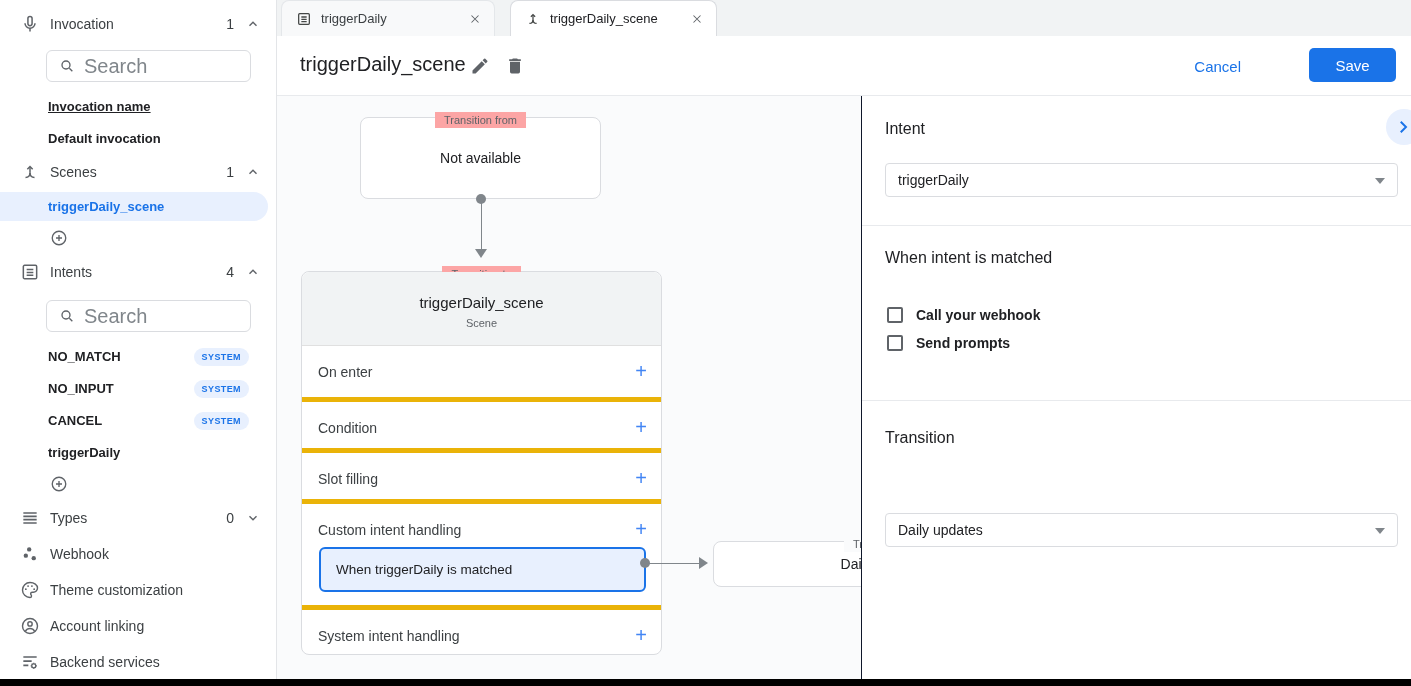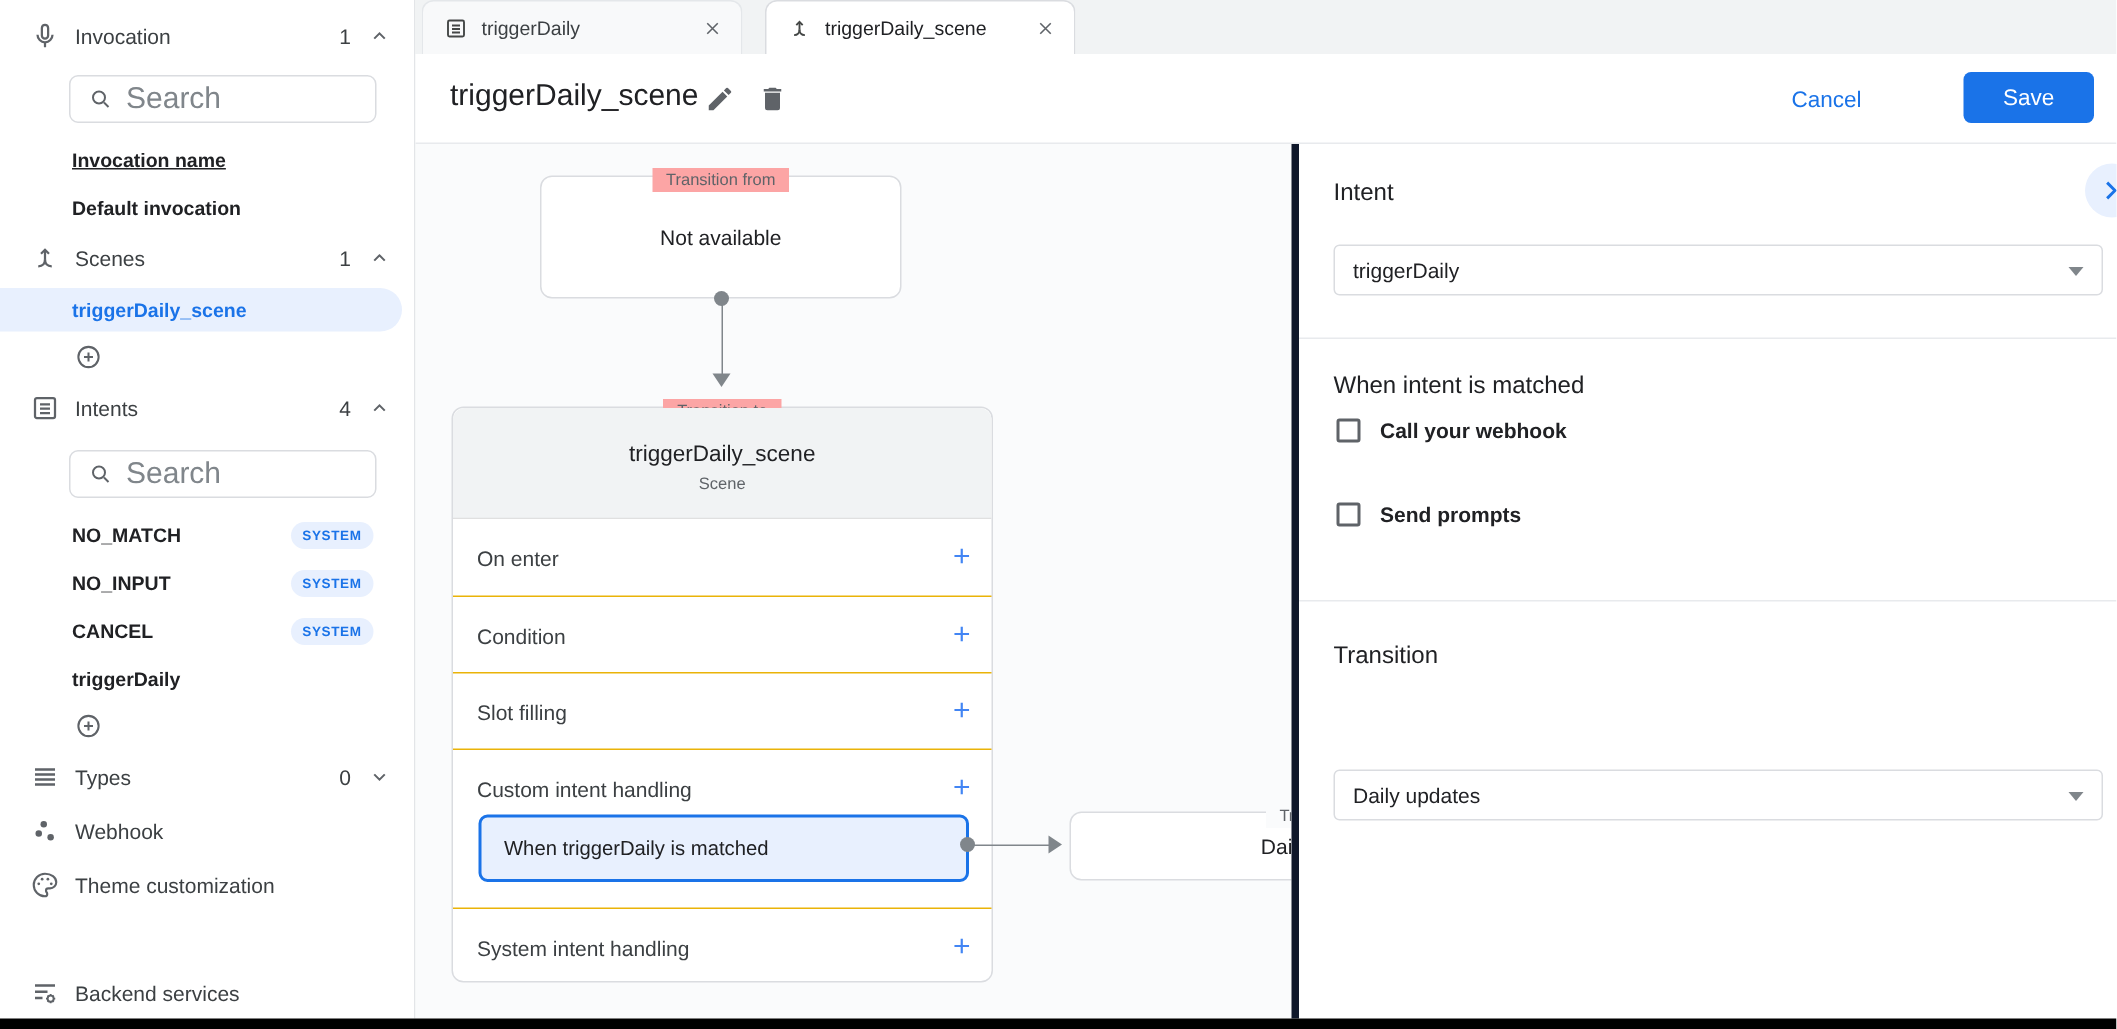--- a/index.html
+++ b/index.html
@@ -68,39 +68,39 @@
   .vconn-line { position:absolute; left:203.5px; top:104px; width:1.5px; height:50px; background:#80868b; }
   .vconn-arrow { position:absolute; left:198px; top:153px; width:0; height:0;
     border-left:6px solid transparent; border-right:6px solid transparent; border-top:9px solid #80868b; }
 
   .scene-card { position:absolute; left:24px; top:175px; width:361px; height:384px;
     background:#fff; border:1px solid #dadce0; border-radius:8px; }
   .scene-card-header { position:absolute; left:0; top:0; width:100%; height:74px;
     background:#f1f3f4; border-bottom:1px solid #e0e0e0; border-radius:8px 8px 0 0; }
   .scene-card-title { position:absolute; left:0; right:0; top:22px; text-align:center; font-size:15px; color:#202124; }
   .scene-card-sub { position:absolute; left:0; right:0; top:45px; text-align:center; font-size:11px; color:#5f6368; }
-  .scene-row { position:absolute; left:0; width:100%; border-top:1px solid #eab308; }
+  .scene-row { position:absolute; left:0; width:100%; border-top:5px solid #eab308; }
   .scene-row-label { position:absolute; left:16px; top:18px; font-size:14px; color:#3c4043; }
   .row-plus { position:absolute; right:14px; top:13px; font-size:20px; font-weight:400; color:#4285f4;
     background:none; border:none; cursor:pointer; line-height:24px; font-family:"Liberation Sans",sans-serif; }
   .handler-chip { position:absolute; left:17px; top:43px; width:327px; height:45px; background:#e8f0fe;
     border:2px solid #1a73e8; border-radius:6px; display:flex; align-items:center; cursor:pointer; }
   .handler-chip span { margin-left:15px; font-size:13.5px; color:#202124; }
 
   .hconn-dot { position:absolute; left:363px; top:462px; width:10px; height:10px; border-radius:50%; background:#80868b; }
   .hconn-line { position:absolute; left:369px; top:466.5px; width:55px; height:1.5px; background:#80868b; }
   .hconn-arrow { position:absolute; left:422px; top:461px; width:0; height:0;
     border-top:6px solid transparent; border-bottom:6px solid transparent; border-left:9px solid #80868b; }
 
   .target-node { left:436px; top:445px; width:340px; height:46px; }
   .target-text { position:absolute; left:0; right:0; top:14px; text-align:center; font-size:14px; color:#202124; }
 
   
   .panel { position:absolute; left:861px; top:96px; width:550px; height:583px;
-    background:#fff; border-left:5px solid #0f172a; }
+    background:#fff; border-left:1px solid #0f172a; }
   .panel-heading { position:absolute; left:23px; font-size:16px; color:#202124; }
   .dropdown { position:absolute; left:23px; width:513px; height:34px; border:1px solid #dadce0;
     border-radius:4px; background:#fff; display:flex; align-items:center; cursor:pointer; }
   .dropdown span { margin-left:12px; font-size:14px; color:#202124; }
   .dropdown .caret { position:absolute; right:12px; top:14px; width:0; height:0;
     border-left:5px solid transparent; border-right:5px solid transparent; border-top:6px solid #80868b; }
   .panel-divider { position:absolute; left:0; width:100%; height:0; border-top:1px solid #e8eaed; }
   .check-row { position:absolute; left:25px; display:flex; align-items:center; cursor:pointer; }
   .checkbox { width:16px; height:16px; border:2px solid #5f6368; border-radius:2px; background:#fff; flex:0 0 16px; }
   .check-label { margin-left:13px; font-size:14px; font-weight:700; color:#202124; }
@@ -246,20 +246,30 @@
             <path d="M12 3a9 9 0 1 0 0 18c1.1 0 1.8-.9 1.8-1.9 0-.5-.2-.9-.5-1.3-.3-.4-.5-.8-.5-1.3 0-1 .8-1.8 1.8-1.8H16a5 5 0 0 0 5-5c0-3.9-4-6.7-9-6.7z"></path>
             <circle cx="7" cy="11" r="1.1" fill="currentColor" stroke="none"></circle>
             <circle cx="9.7" cy="7.3" r="1.1" fill="currentColor" stroke="none"></circle>
             <circle cx="14.3" cy="7.3" r="1.1" fill="currentColor" stroke="none"></circle>
             <circle cx="17" cy="11" r="1.1" fill="currentColor" stroke="none"></circle>
           </svg>
       </span>
       <span class="side-label">Theme customization</span>
     </div>
 
+    <div class="side-section-header" style="top:612px;">
+      <span class="side-icon">
+        <svg viewBox="0 0 24 24" fill="none" stroke="currentColor" stroke-width="1.7">
+            <circle cx="12" cy="12" r="9"></circle>
+            <circle cx="12" cy="9.5" r="2.6"></circle>
+            <path d="M6.5 18.2c1.2-2.2 3.2-3.3 5.5-3.3s4.3 1.1 5.5 3.3"></path>
+          </svg>
+      </span>
+      <span class="side-label">Account linking</span>
+    </div>
 
     <div class="side-section-header" style="top:648px;">
       <span class="side-icon">
         <svg viewBox="0 0 24 24" fill="none" stroke="currentColor" stroke-width="2">
             <path d="M4 6h16M4 11h10M4 16h6"></path>
             <g stroke-width="1.5">
               <circle cx="16.5" cy="16.5" r="2.4"></circle>
               <path d="M16.5 12.8v1.3M16.5 18.9v1.3M12.8 16.5h1.3M18.9 16.5h1.3M14 14l.9.9M18.1 18.1l.9.9M19 14l-.9.9M14.9 18.1l-.9.9"></path>
             </g>
           </svg>
@@ -379,21 +389,21 @@
 
     <div class="panel-heading" style="top:24px;">Intent</div>
     <div class="dropdown" style="top:67px;">
       <span>triggerDaily</span>
       <span class="caret"></span>
     </div>
 
     <div class="panel-divider" style="top:129px;"></div>
 
     <div class="panel-heading" style="top:153px;">When intent is matched</div>
-    <div class="check-row" style="top:183px;">
+    <div class="check-row" style="top:211px;">
       <span class="checkbox"></span>
       <span class="check-label">Call your webhook</span>
     </div>
     <div class="check-row" style="top:239px;">
       <span class="checkbox"></span>
       <span class="check-label">Send prompts</span>
     </div>
 
     <div class="panel-divider" style="top:304px;"></div>
 

